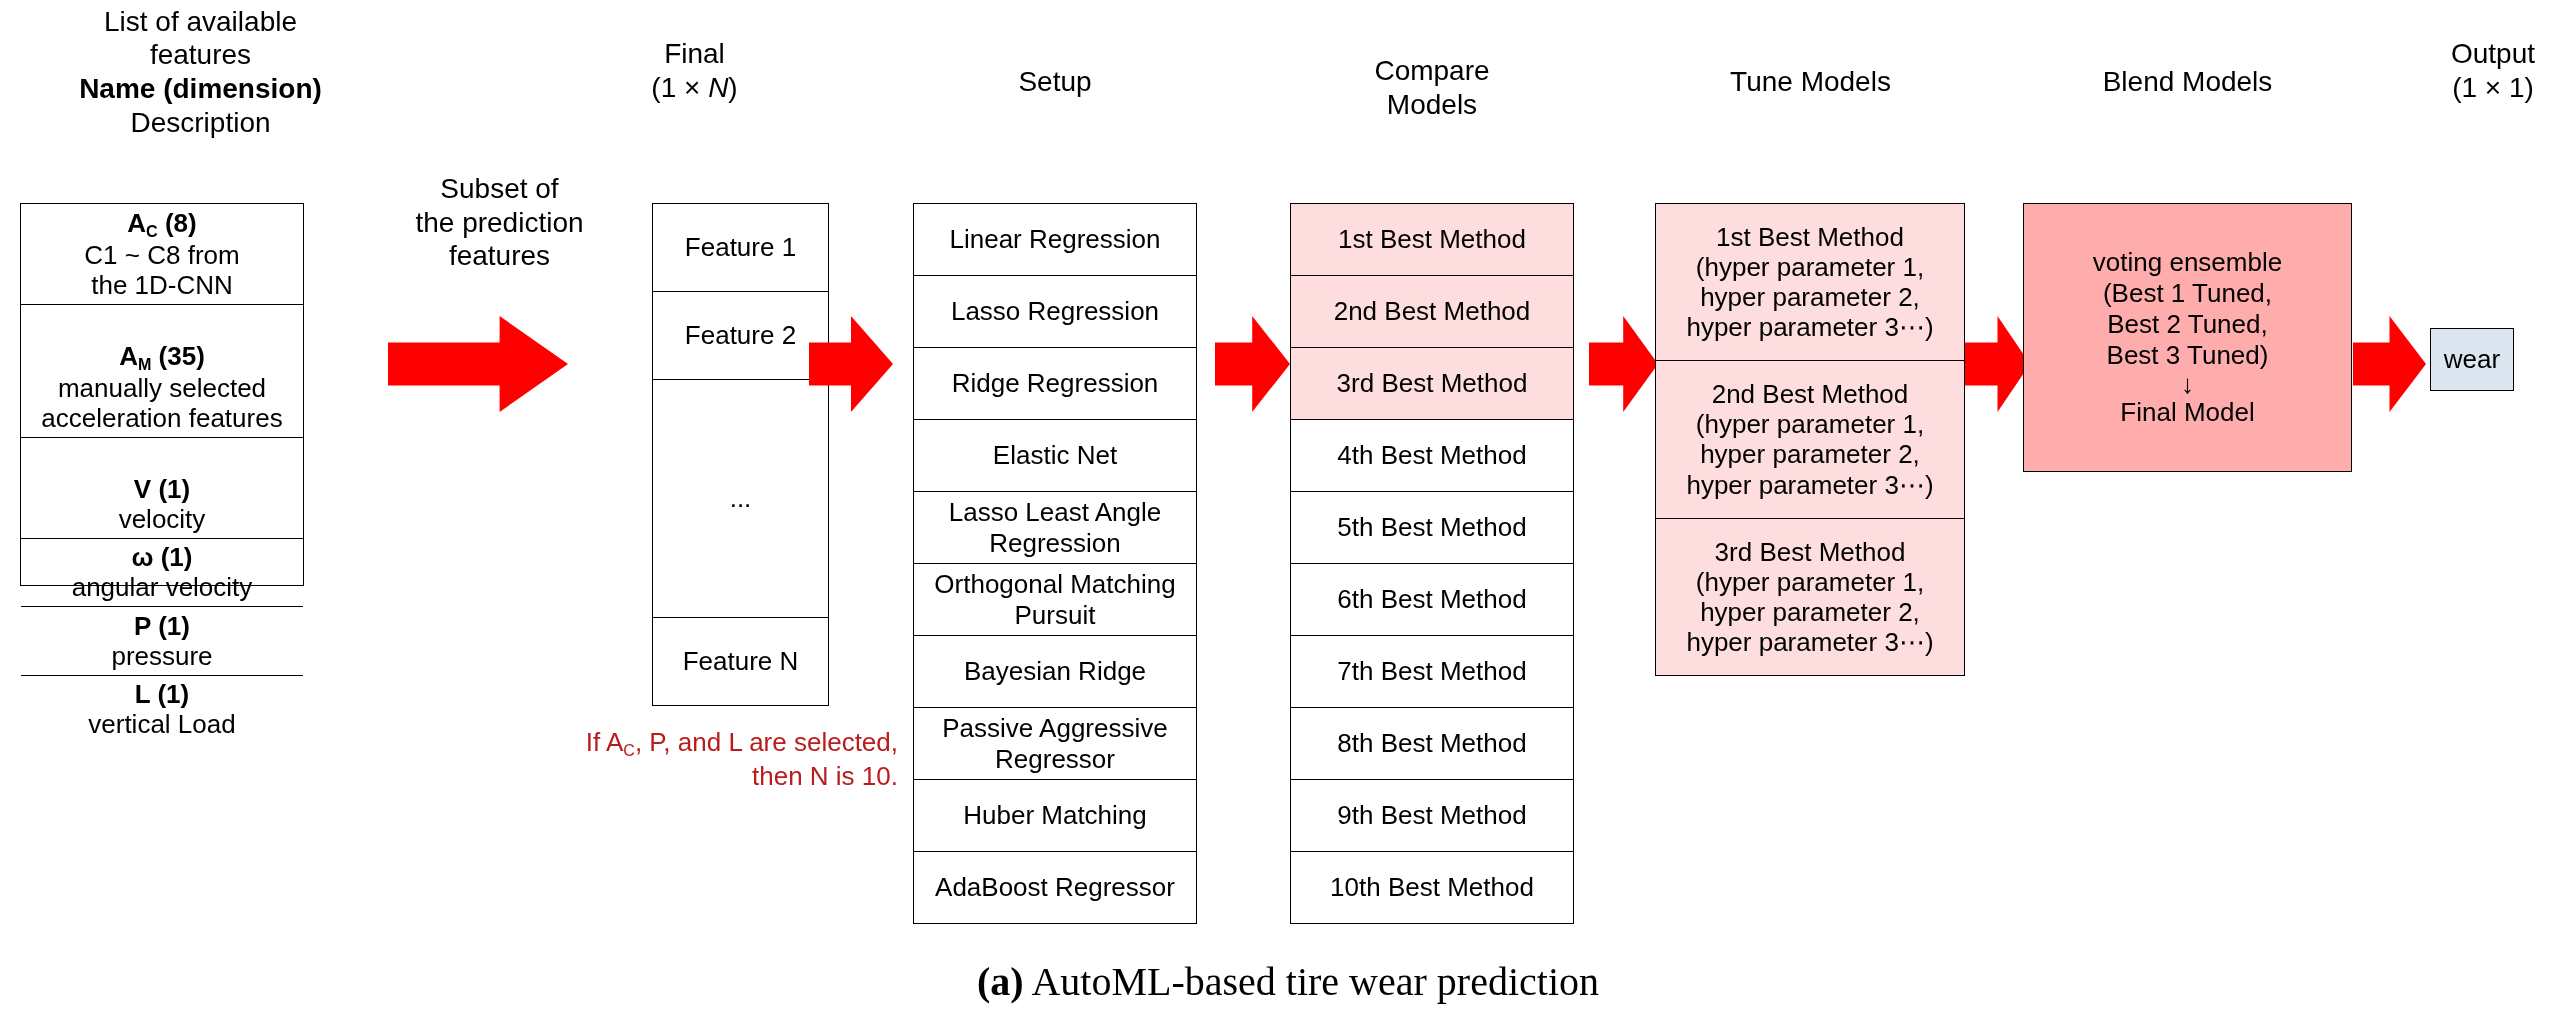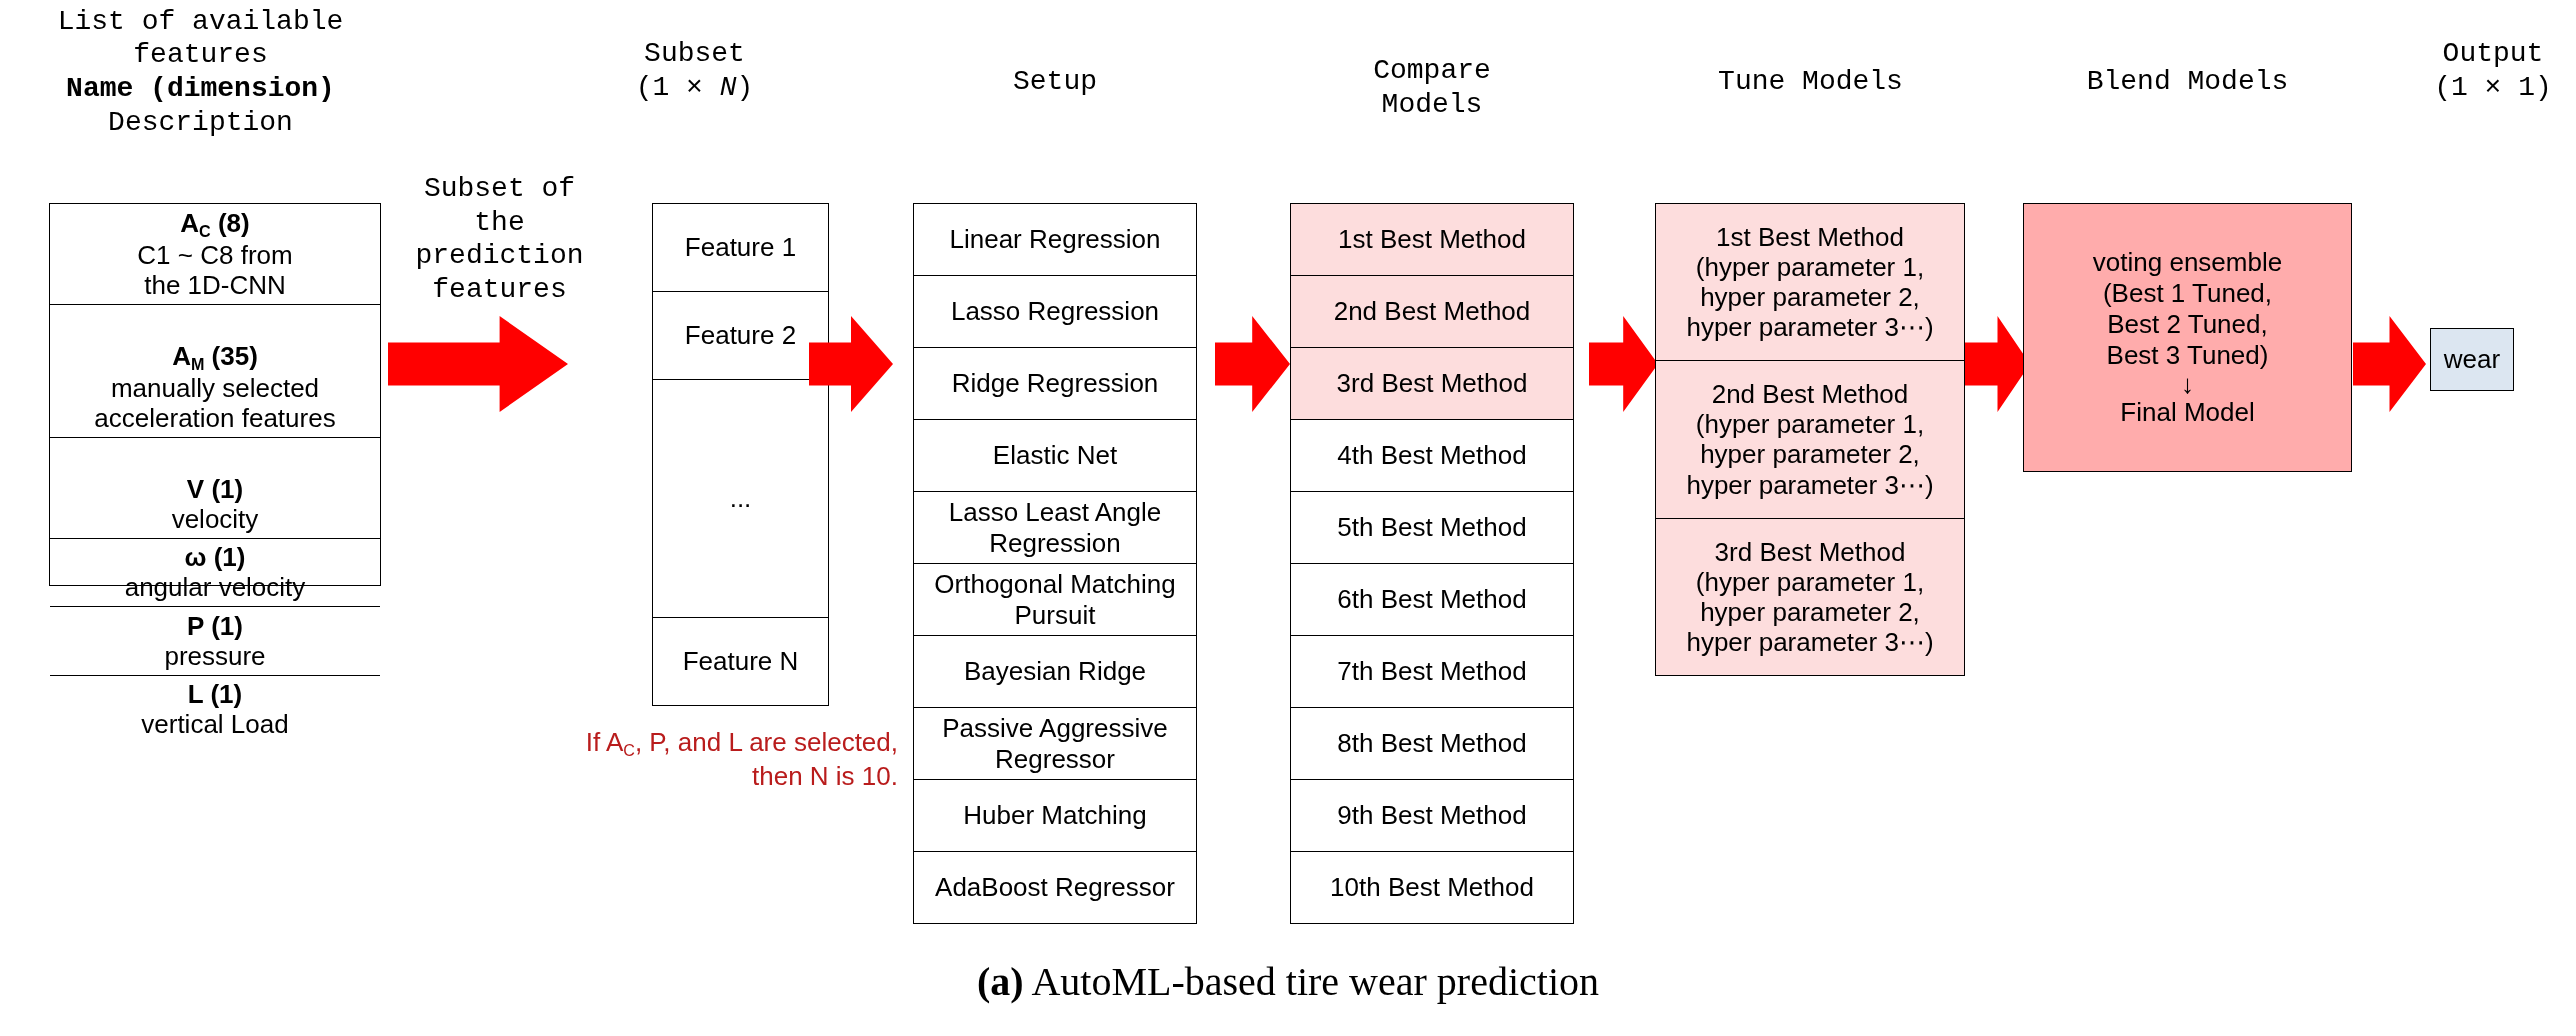--- a/index.html
+++ b/index.html
@@ -1,20 +1,20 @@
 <!DOCTYPE html>
 <html style="font-size:9.6px"><head>
 <meta charset="utf-8">
 <style>
   html,body{margin:0;padding:0;background:#fff;}
   body{width:2576px;height:1037px;position:relative;font-family:"Liberation Sans",sans-serif;color:#000;-webkit-font-smoothing:antialiased;}
   .stage{position:absolute;left:0;top:0;width:2576px;height:1037px;}
 
   
-  .hdr{position:absolute;text-align:center;font-size:28px;line-height:1.20;color:#000;font-weight:400;font-family:Liberation Mono, monospace;}
+  .hdr{position:absolute;text-align:center;font-size:28px;line-height:1.20;color:#000;font-weight:400;}
   .hdr .b{font-weight:700;}
   .hdr .it{font-style:italic;}
   .box{position:absolute;border:1.8px solid #000;box-sizing:border-box;background:#fff;}
   .cellcol{display:flex;flex-direction:column;}
   .cell{border-bottom:1.8px solid #000;box-sizing:border-box;display:flex;flex-direction:column;align-items:center;justify-content:center;text-align:center;font-size:26px;line-height:1.16;padding:3.6px 3.6px;}
   .cell:last-child{border-bottom:none;}
   .cell .nm{font-weight:700;}
   .cell .ds{font-weight:400;}
   .sub{font-size:0.62em;vertical-align:-0.30em;}
 
@@ -33,21 +33,21 @@
 
 <div class="stage">
 
   <div class="hdr" style="left:15px;top:4.8px;width:371px;">
     <div>List of available</div>
     <div>features</div>
     <div class="b">Name (dimension)</div>
     <div>Description</div>
   </div>
 
-  <div class="box cellcol" id="features-box" style="left:49px;top:203px;width:332px;height:383px;">
+  <div class="box cellcol" id="features-box" style="left:20px;top:203px;width:284px;height:383px;">
       <div class="cell" style="flex: 0.215 1 0%;">
         <div class="nm">A<span class="sub">C</span> (8)</div>
         <div class="ds">C1 ~ C8 from</div>
         <div class="ds">the 1D-CNN</div>
       </div>
       <div class="cell" style="flex: 0.215 1 0%; margin-top: 32px;">
         <div class="nm">A<span class="sub">M</span> (35)</div>
         <div class="ds">manually selected</div>
         <div class="ds">acceleration features</div>
       </div>
@@ -75,21 +75,21 @@
     <div>features</div>
   </div>
 
   <div class="arrow" style="left:388px;top:316px;width:180px;height:96px;">
     <svg viewBox="0 0 300 160" preserveAspectRatio="none">
       <polygon points="0,44 186,44 186,0 300,80 186,160 186,116 0,116" fill="#FF0000"></polygon>
     </svg>
   </div>
 
   <div class="hdr" style="left:575px;top:37px;width:239px;">
-    <div>Subset</div>
+    <div>Final</div>
     <div>
       <span>(1 × </span><span class="it">N</span><span>)</span>
     </div>
   </div>
 
   <div class="box cellcol" id="input-box" style="left:604px;top:203px;width:177px;height:503px;margin-left:48px;">
       <div class="cell" style="flex: 1 1 0%;">Feature 1</div>
       <div class="cell" style="flex: 1 1 0%; border-bottom: 1.8px solid rgb(0, 0, 0);">Feature 2</div>
       <div class="cell" style="flex: 0.9 1 0%; border-bottom: none;"></div>
       <div class="cell" style="flex: 0.9 1 0%; border-bottom: none;">...</div>

